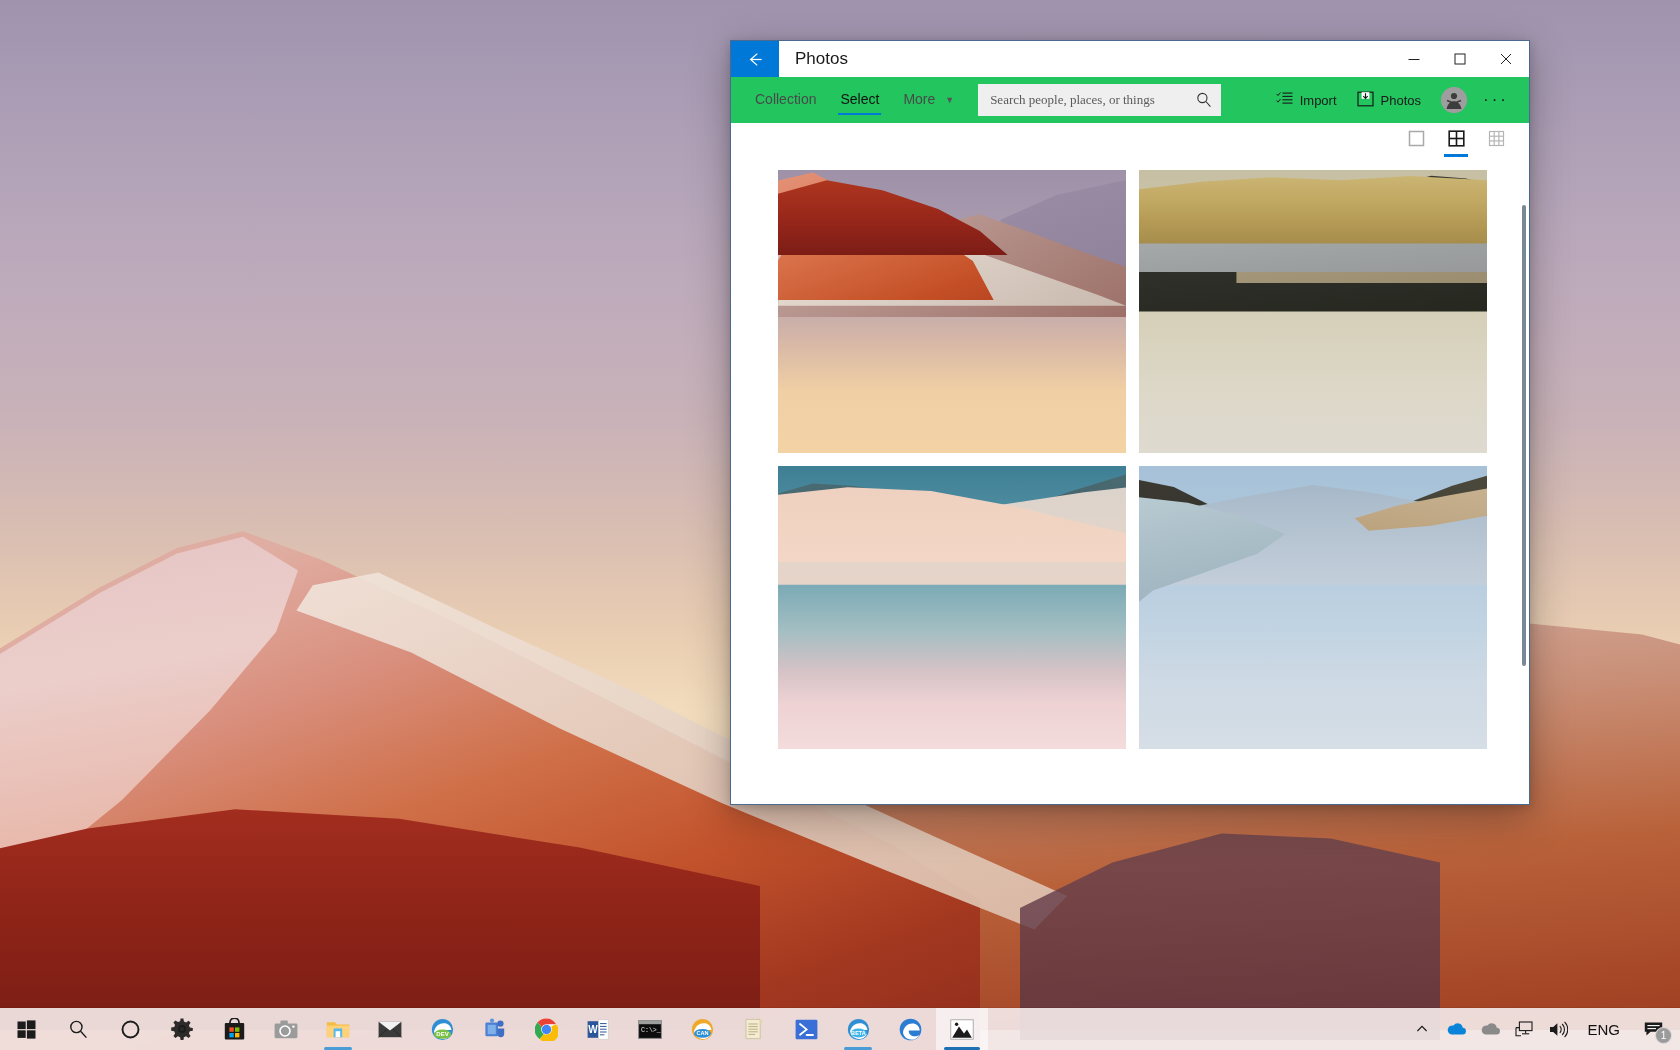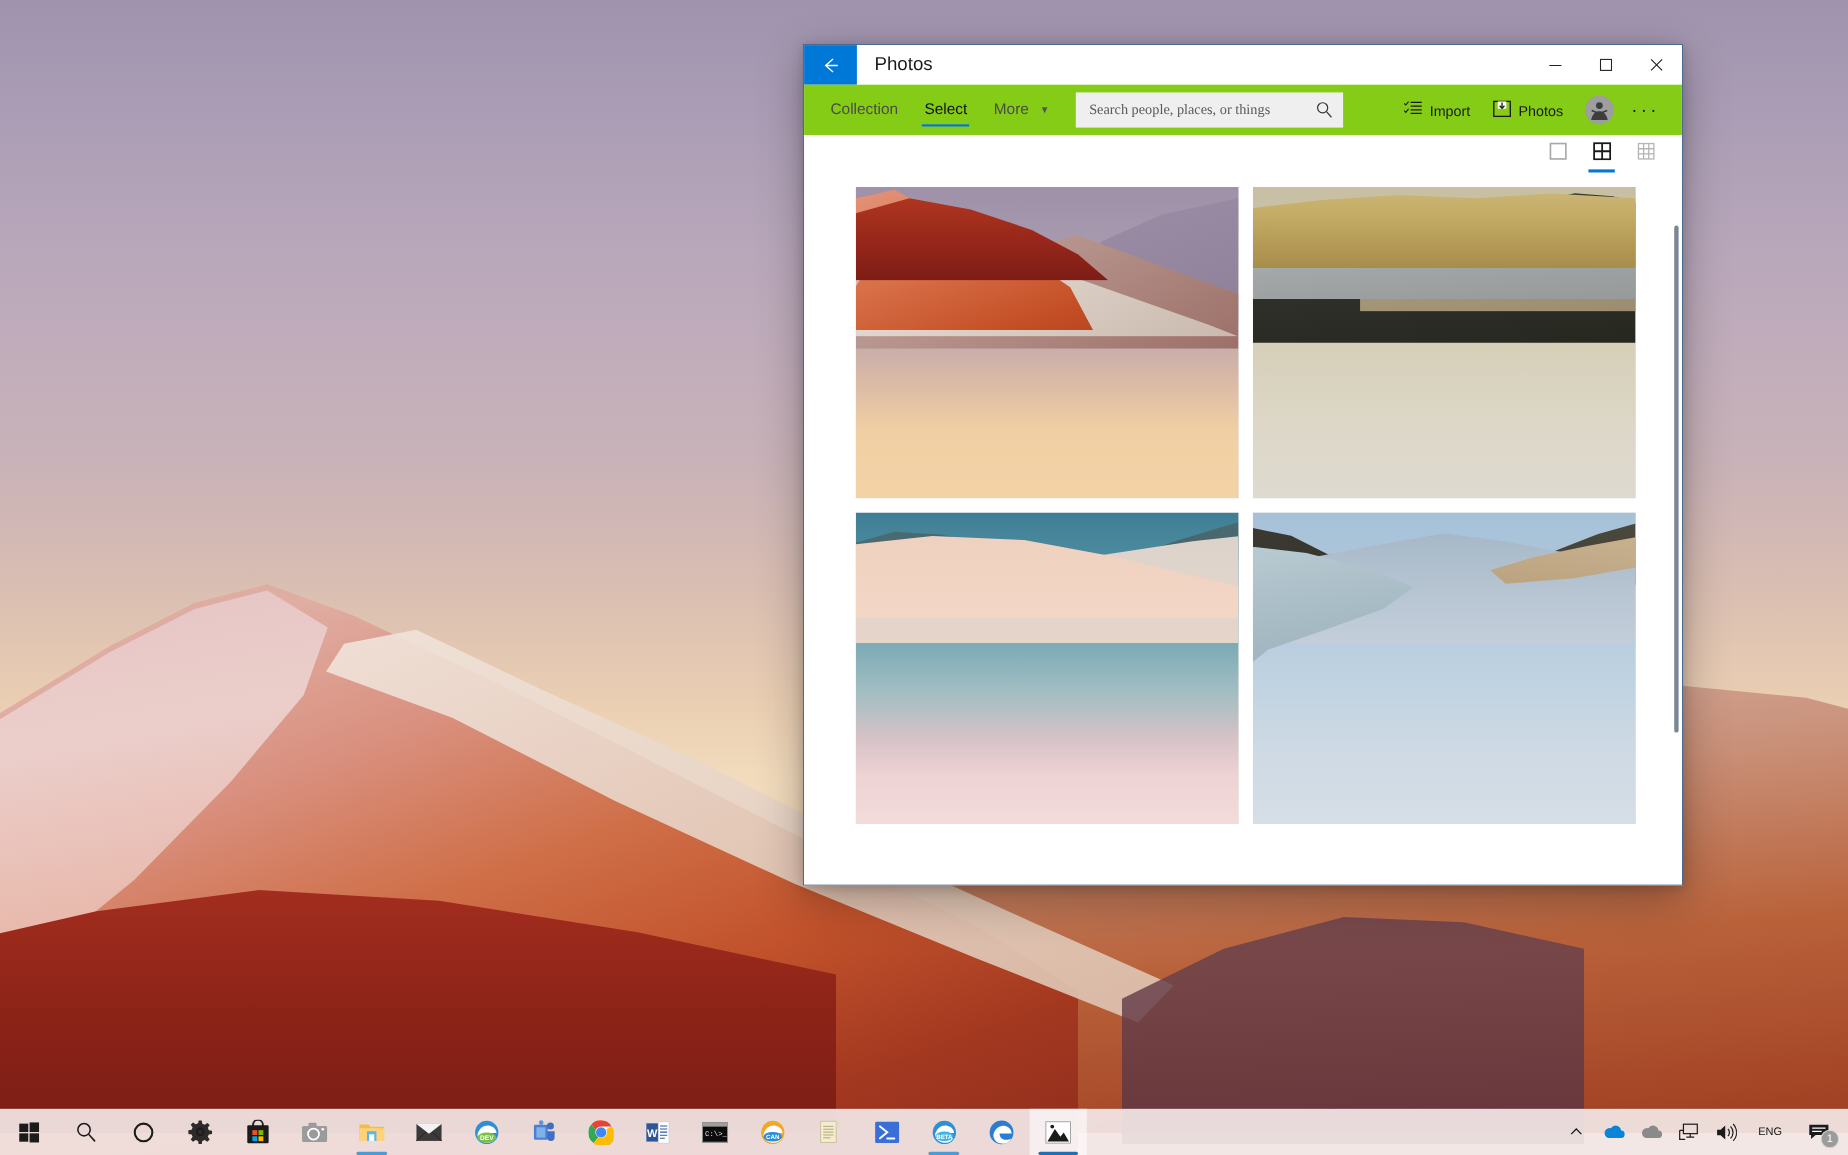--- a/index.html
+++ b/index.html
@@ -109,21 +109,21 @@
   .wincontrol {
     width: 46px; display: flex; align-items: center; justify-content: center;
     cursor: pointer; color: #222;
   }
 
   
   #commandbar {
     height: 46px; flex: 0 0 46px;
     display: flex; align-items: center;
     padding: 0 10px 0 14px; gap: 0;
-    background: #84cc16;
+    background: #22c55e;
   }
   .navtab {
     position: relative; font-size: 14px; color: #4a4a4a;
     padding: 6px 10px 8px; margin-right: 4px; cursor: pointer;
     white-space: nowrap;
   }
   .navtab.active { color: #111; }
   .navtab.active::after {
     content: ""; position: absolute; left: 8px; right: 8px; bottom: 0;
     height: 2px; background: #0078d7;
@@ -292,21 +292,21 @@
   .tbitem.active::after {
     content: ""; position: absolute; left: 8px; right: 8px; bottom: 0;
     height: 3px; background: #1f6fb5; border-radius: 2px;
   }
   #tb-spacer { flex: 1 1 auto; }
   #tb-right { display: flex; align-items: center; height: 42px; padding-right: 4px; }
   .trayitem {
     min-width: 34px; height: 42px; padding: 0 6px;
     display: flex; align-items: center; justify-content: center; cursor: pointer;
   }
-  #tray-lang { font-size: 10px; color: #111; padding: 0 12px; }
+  #tray-lang { font-size: 15px; color: #111; padding: 0 12px; }
   #tray-notif { position: relative; width: 44px; }
   #notif-badge {
     position: absolute; right: 4px; bottom: 6px;
     width: 17px; height: 17px; border-radius: 50%;
     background: #9b9b9b; color: #fff; font-size: 10px;
     display: flex; align-items: center; justify-content: center;
     border: 1px solid rgba(255,255,255,.6);
   }
 </style>
 </head>

